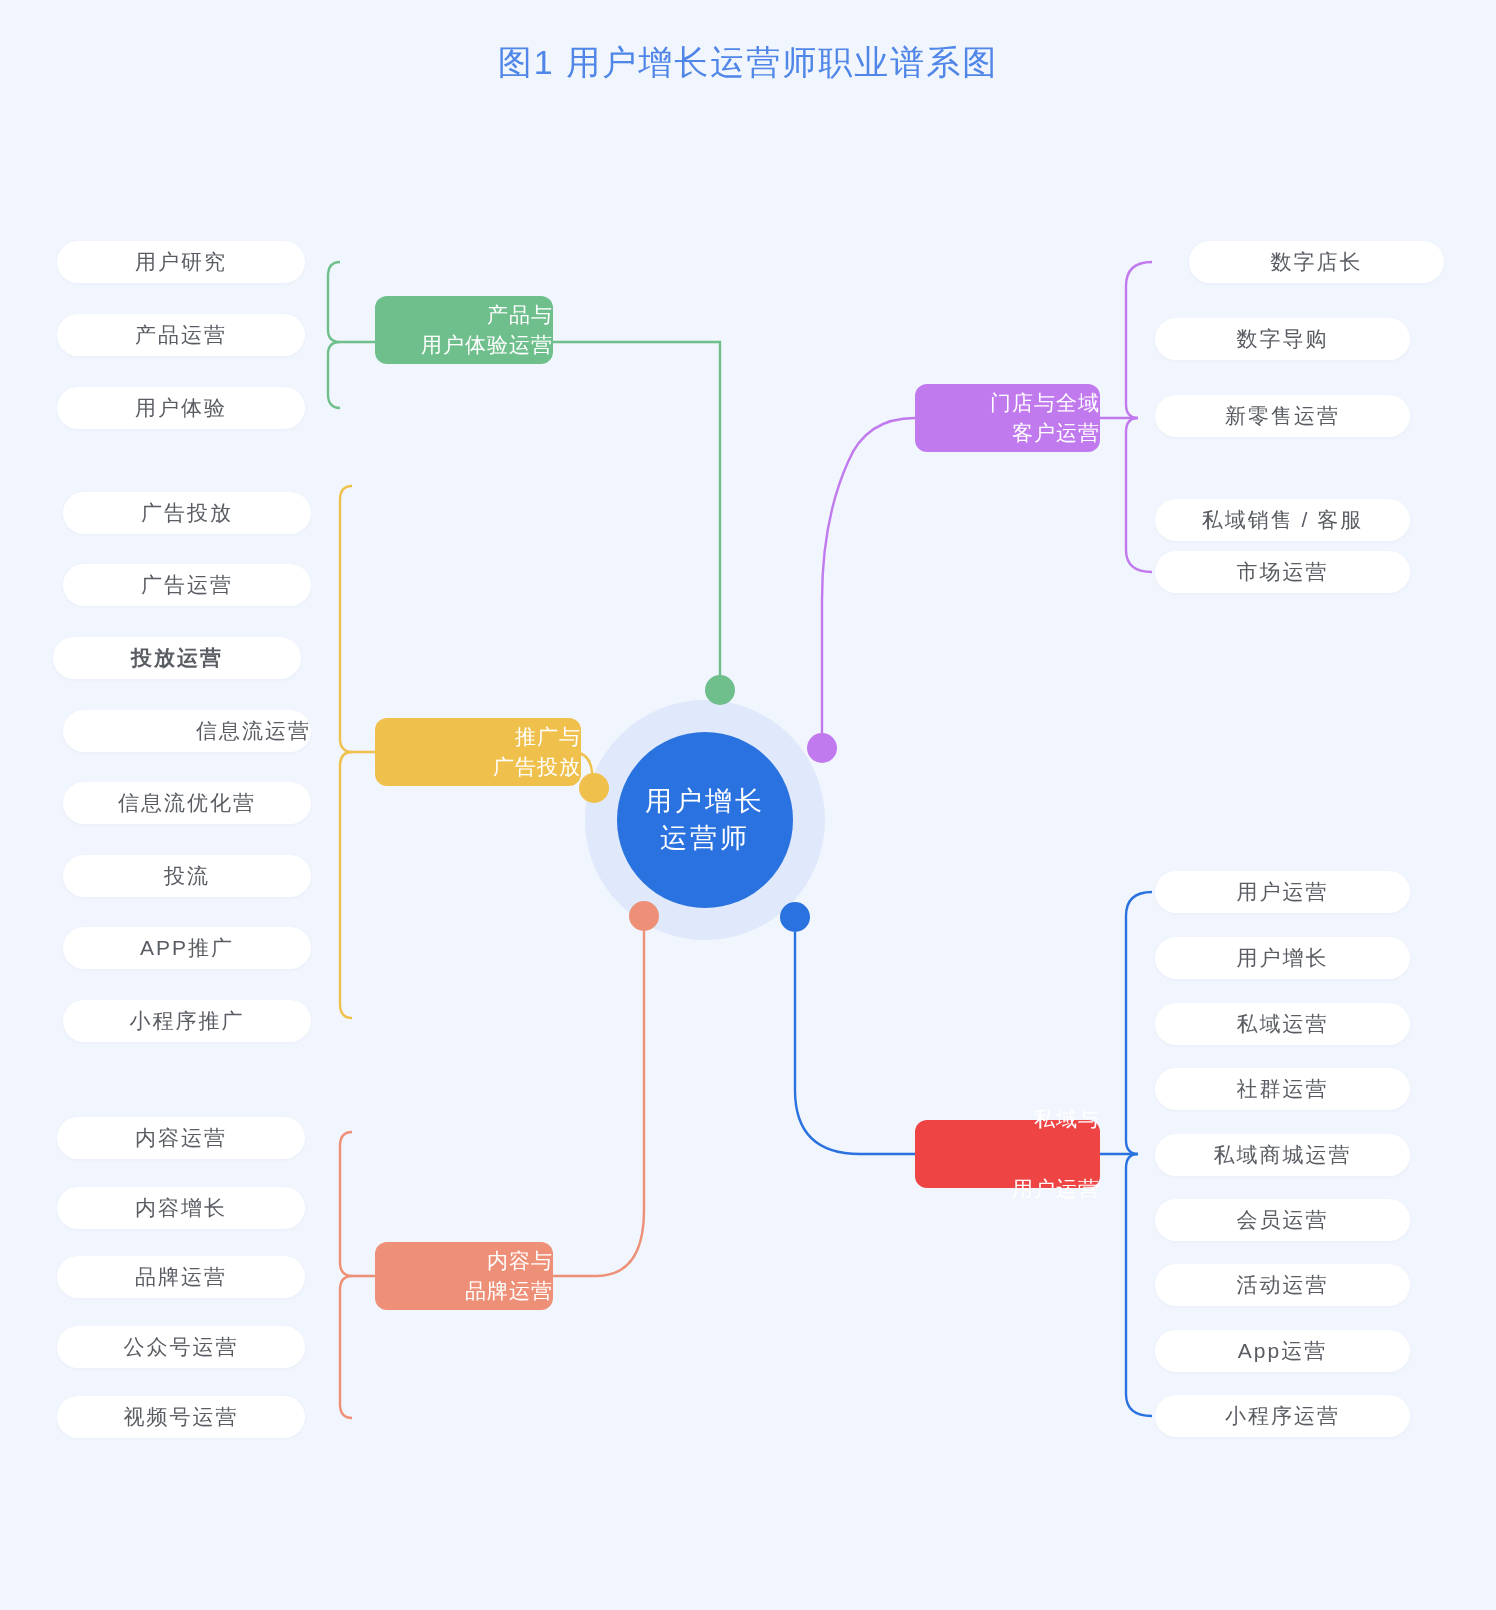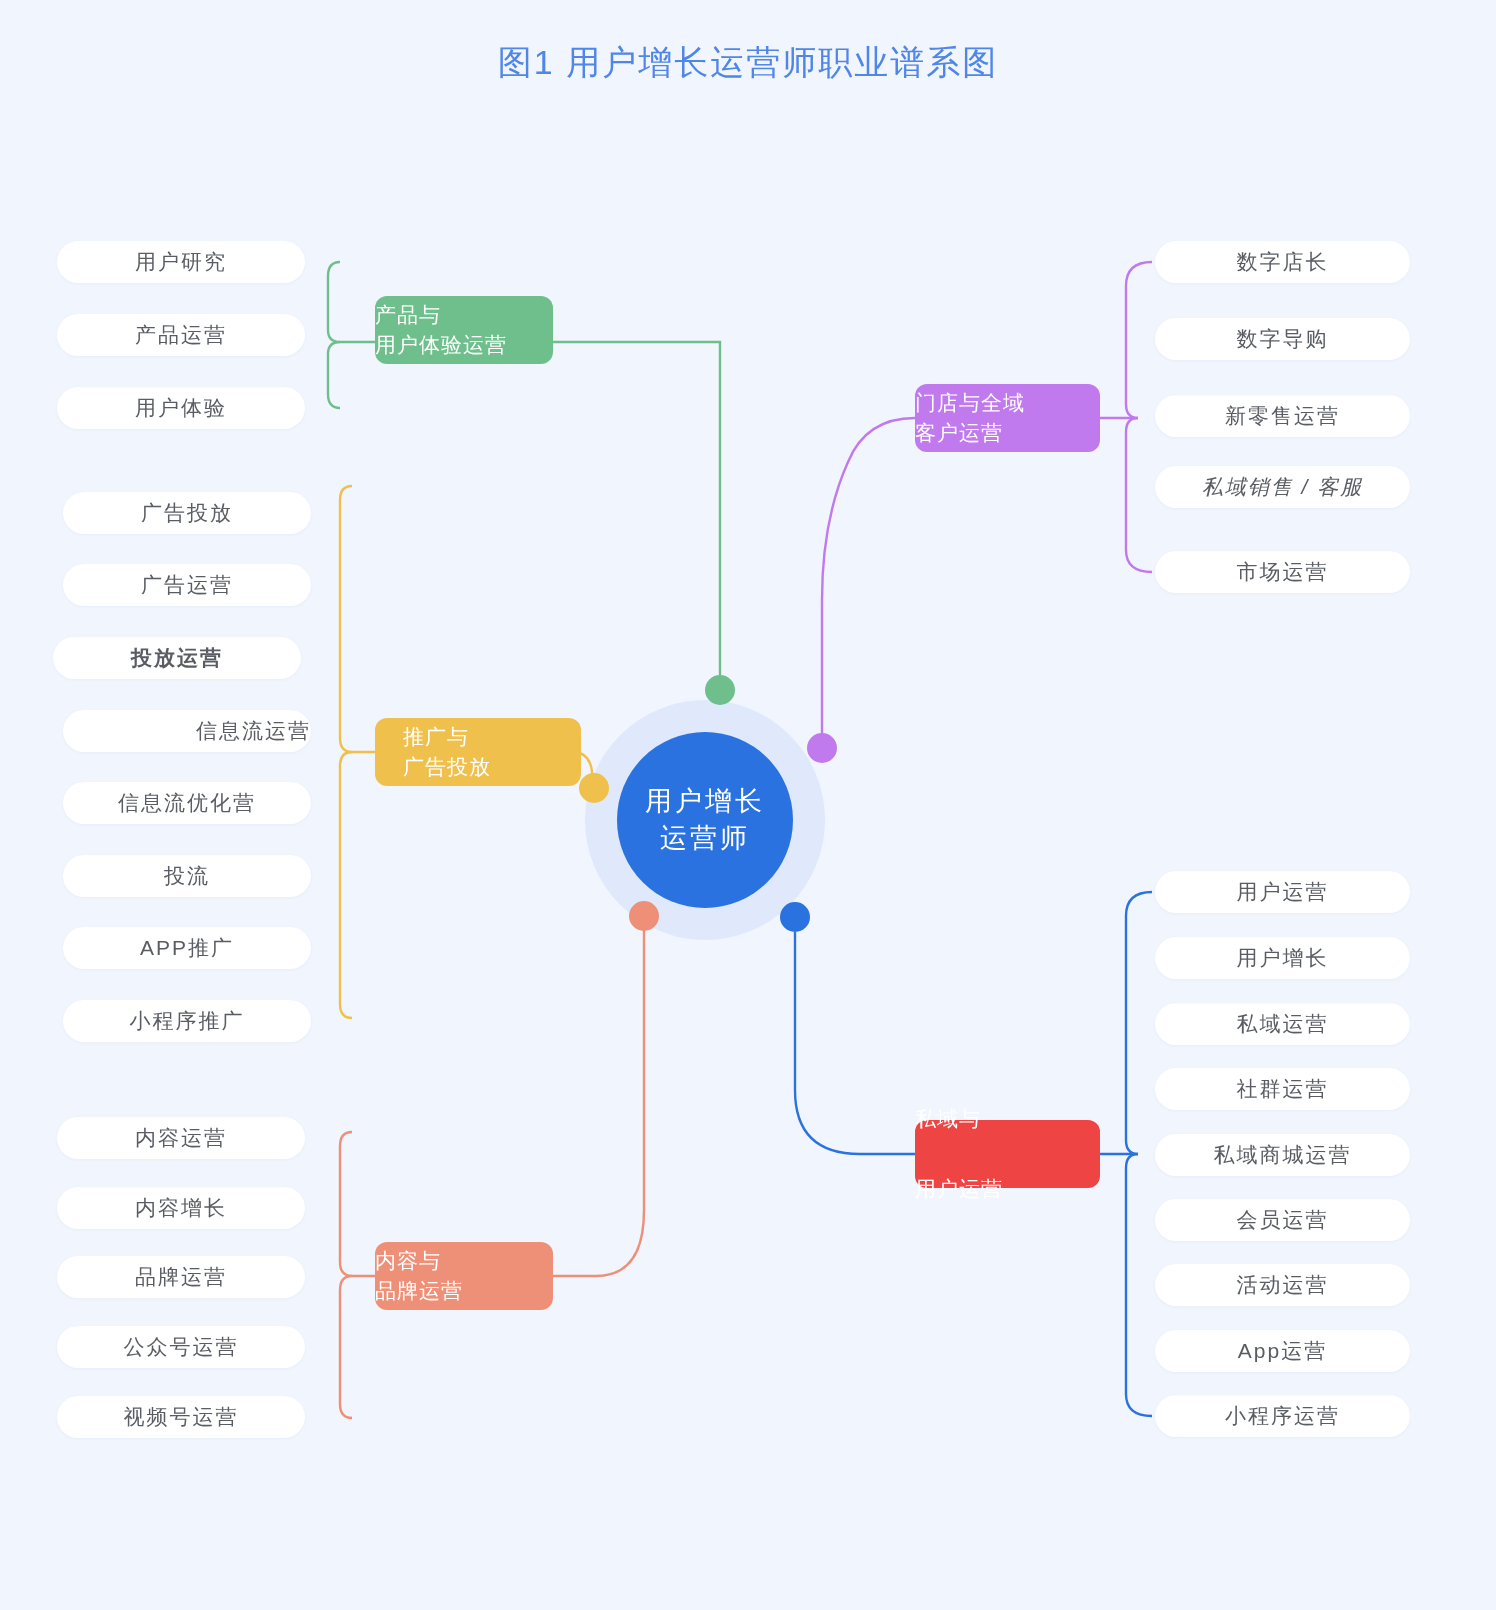--- a/index.html
+++ b/index.html
@@ -30,21 +30,21 @@
     color:#fff;font-size:27px;line-height:1.38;letter-spacing:3px;
   }
   .center-node span{display:block;}
 
   
   .dot{position:absolute;width:30px;height:30px;border-radius:50%;}
 
   
   .branch{
     position:absolute;border-radius:12px;color:#fff;
-    display:flex;flex-direction:column;align-items:flex-start;justify-content:center;
+    display:flex;flex-direction:column;align-items:flex-end;justify-content:center;
     font-size:21px;line-height:1.42;letter-spacing:1px;text-align:center;
   }
   .branch span{display:block;white-space:nowrap;}
 
   
   .pill{
     position:absolute;height:42px;border-radius:21px;background:#ffffff;
     display:flex;align-items:center;justify-content:center;
     color:#595d63;font-size:21px;letter-spacing:2px;white-space:nowrap;
     box-shadow:0 1px 3px rgba(120,140,180,0.07);
@@ -161,30 +161,30 @@
   <div class="pill" style="left:57px;top:1256px;width:248px;">
     <span>品牌运营</span>
     </div>
   <div class="pill" style="left:57px;top:1326px;width:248px;font-family:Liberation Mono, monospace;">
     <span>公众号运营</span>
     </div>
   <div class="pill" style="left:57px;top:1396px;width:248px;">
     <span>视频号运营</span>
     </div>
 
-  <div class="pill" style="left:1155px;top:241px;width:255px;">
+  <div class="pill" style="left:1189px;top:241px;width:255px;">
     <span>数字店长</span>
     </div>
   <div class="pill" style="left:1155px;top:318px;width:255px;">
     <span>数字导购</span>
     </div>
   <div class="pill" style="left:1155px;top:395px;width:255px;">
     <span>新零售运营</span>
     </div>
-  <div class="pill" style="left:1155px;top:466px;width:255px;font-style:italic;">
+  <div class="pill" style="left:1155px;top:499px;width:255px;">
     <span>私域销售 / 客服</span>
     </div>
   <div class="pill" style="left:1155px;top:551px;width:255px;">
     <span>市场运营</span>
     </div>
 
   <div class="pill" style="left:1155px;top:871px;width:255px;">
     <span>用户运营</span>
     </div>
   <div class="pill" style="left:1155px;top:937px;width:255px;">

